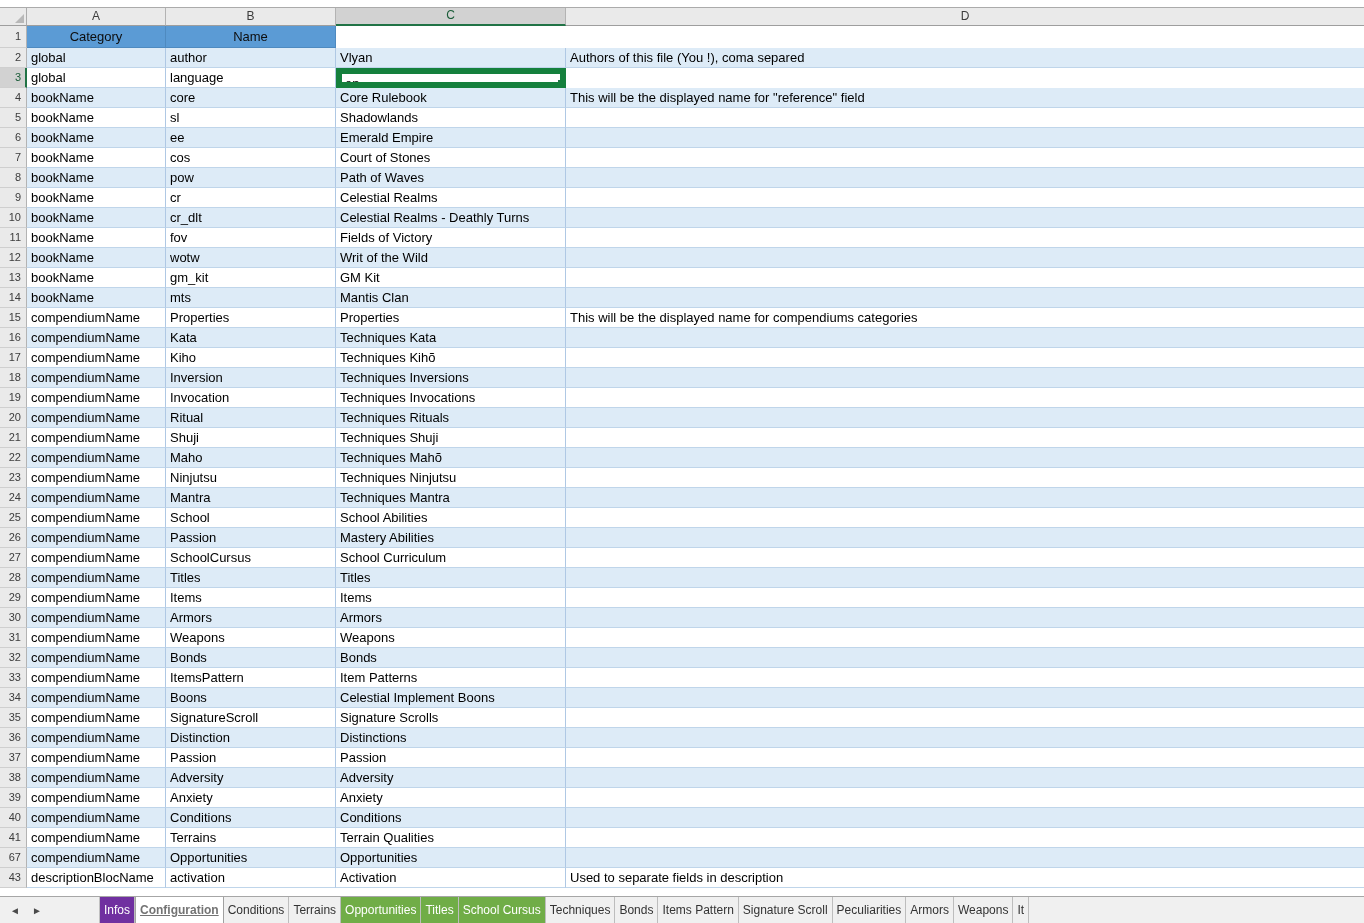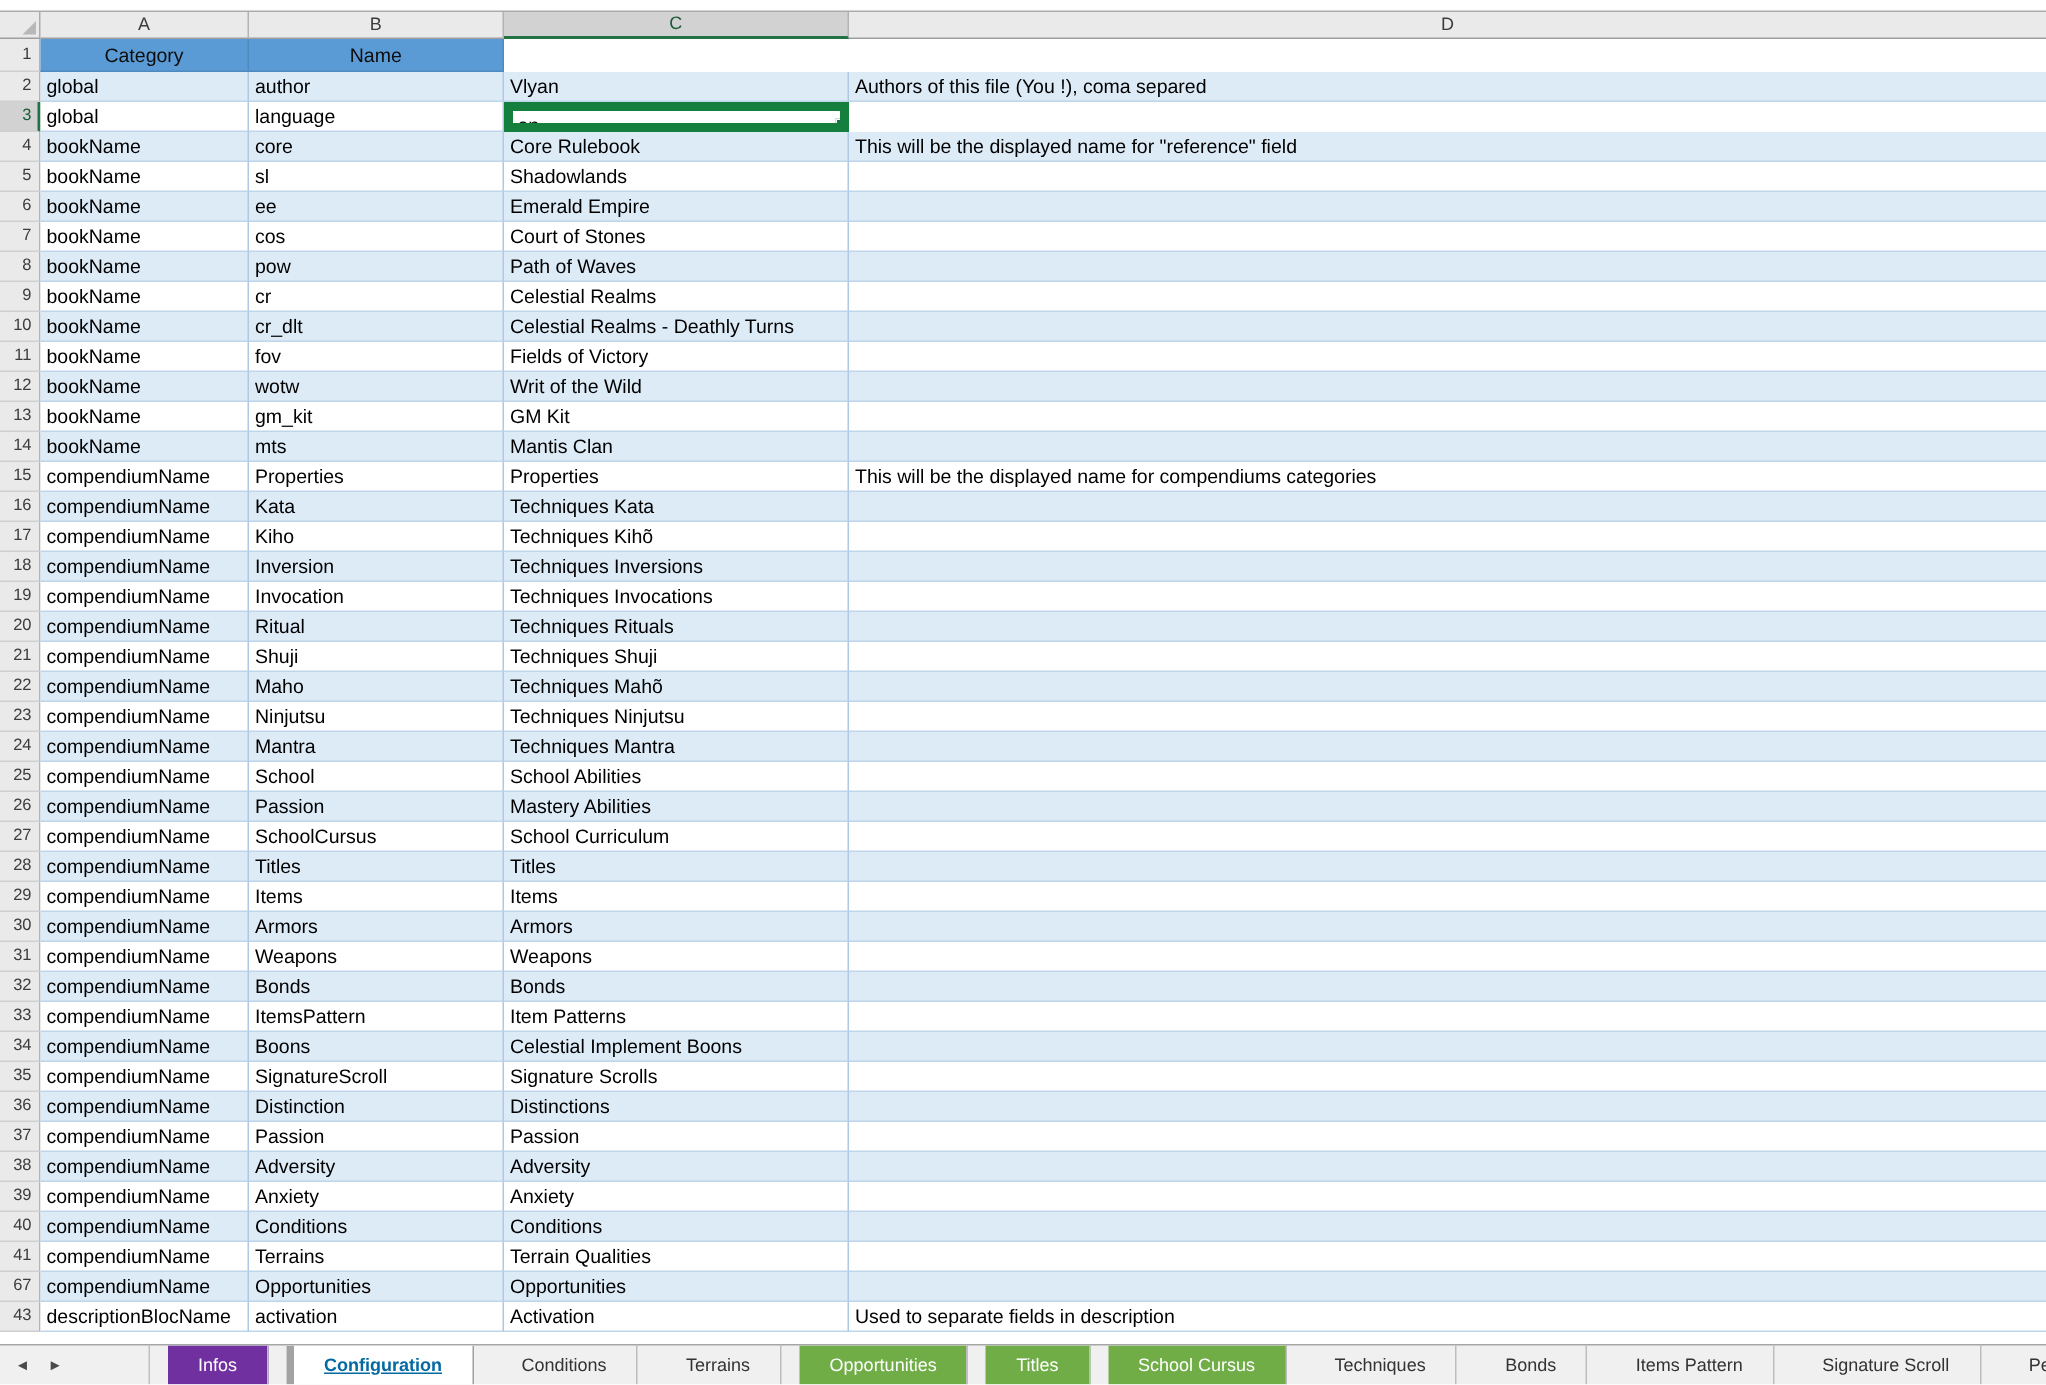--- a/index.html
+++ b/index.html
@@ -46,26 +46,26 @@
   .fill-handle { position:absolute; right:-4px; bottom:-4px; width:7px; height:7px;
                  background:#217346; border:1px solid #ffffff; z-index:3; }
 
   
   .tabbar { height:27px; flex:none; background:#F0F0F0; border-top:1px solid #A6A6A6;
             display:flex; align-items:stretch; font-size:12px; overflow:hidden; }
   .tab-nav { display:flex; align-items:center; padding:0 10px; gap:12px; color:#4a4a4a;
              border-right:1px solid #C0C0C0; width:100px; flex:none; }
   .navarrow { font-size:10px; cursor:default; }
   .tabs { display:flex; align-items:stretch; }
-  .tab { display:flex; align-items:center; padding:0 20px; border-right:1px solid #BDBDBD;
-         color:#333; white-space:nowrap; cursor:default;margin-left:12px; }
+  .tab { display:flex; align-items:center; padding:0 4px; border-right:1px solid #BDBDBD;
+         color:#333; white-space:nowrap; cursor:default; }
   .tab.green { background:#70AD47; color:#fff; }
   .tab.purple { background:#7030A0; color:#fff; }
-  .tab.active { background:#ffffff; color:#0369a1; font-weight:bold; text-decoration:underline;
-                border-left:5px solid #a3a3a3; border-right:1px solid #A0A0A0; }
+  .tab.active { background:#ffffff; color:#737373; font-weight:bold; text-decoration:underline;
+                border-left:1px solid #a3a3a3; border-right:1px solid #A0A0A0; }
 </style>
 </head>
 <body>
 
 <div class="app">
   <div class="topstrip"></div>
 
   <div class="grid">
     <div class="colhead-row">
       <div class="corner">

